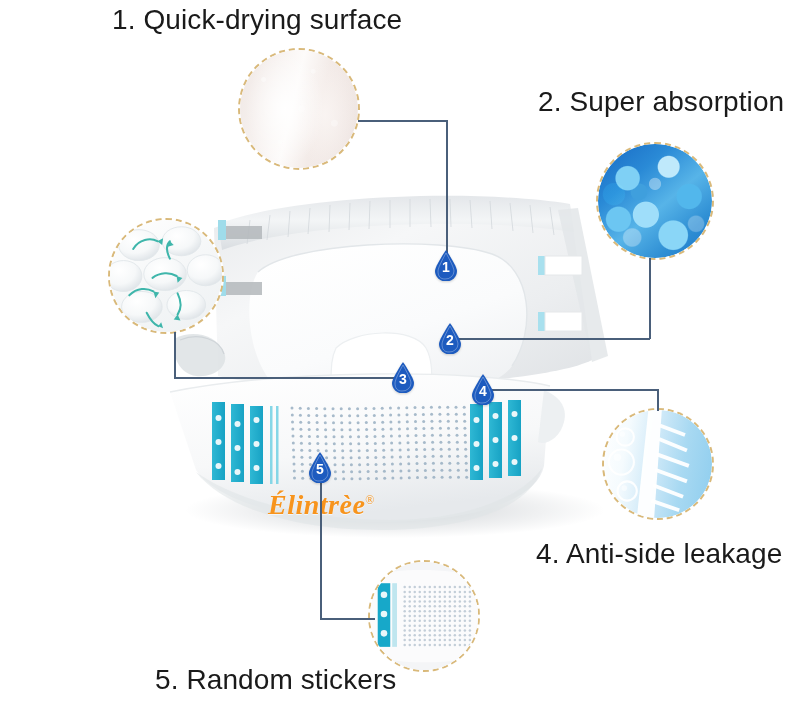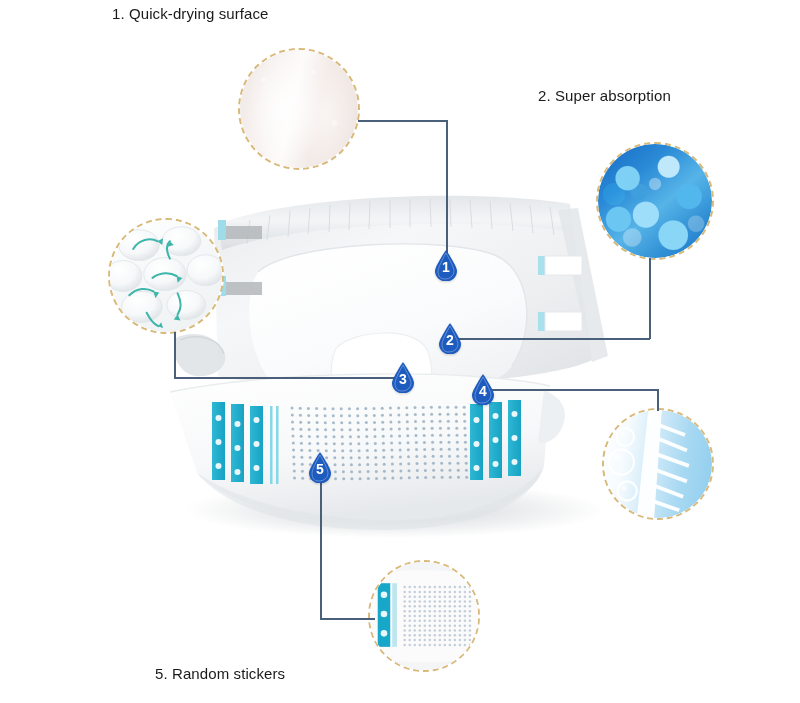--- a/index.html
+++ b/index.html
@@ -10,21 +10,21 @@
     font-family:"Liberation Sans","DejaVu Sans",sans-serif;
     overflow:hidden;
     position:relative;
   }
   #stage{position:absolute;left:0;top:0;width:800px;height:703px;}
 
   
   .caption{
     position:absolute;
     color:#1a1a1a;
-    font-size:15px;
+    font-size:28px;
     font-weight:400;
     letter-spacing:.1px;
     white-space:nowrap;
     line-height:1;
   }
 
   
   .callout{
     position:absolute;
     border-radius:50%;
@@ -507,20 +507,23 @@
             <circle cx="374.5" cy="258" r="3"></circle>
             <circle cx="374.5" cy="282" r="3"></circle>
         </g>
       </g>
 
       <path d="M56,292 C100,324 180,340 250,340 C320,340 380,320 402,288
                C390,330 320,350 240,350 C156,350 84,328 56,292 Z" fill="#dfe3e6" opacity=".55"></path>
     </svg>
   </div>
 
+  <div class="brand" style="left:268px;top:489px;">
+    <span>Élintrèe</span><span class="reg">®</span>
+  </div>
 
   <div class="callout" style="left:238px;top:48px;width:122px;height:122px;">
     <div class="fill surface-fill"></div>
   </div>
 
   <div class="callout" style="left:596px;top:142px;width:118px;height:118px;">
     <div class="fill sap-fill"></div>
   </div>
 
   <div class="callout" style="left:108px;top:218px;width:116px;height:116px;">
@@ -843,16 +846,17 @@
         <path d="M13,4 C13,4 21,18 21,22 A8.5,8 0 0 1 12,30 C7,30 5,27 5,22 C5,18 13,4 13,4 Z" fill="none" stroke="rgba(255,255,255,.3)" stroke-width="1"></path>
       </svg>
     <span class="num">5</span>
   </div>
 
   <div class="caption" style="left:112px;top:6px;">1. Quick-drying surface</div>
 
   <div class="caption" style="left:538px;top:88px;">2. Super absorption</div>
 
 
+  <div class="caption" style="left:536px;top:540px;">4. Anti-side leakage</div>
 
   <div class="caption" style="left:155px;top:666px;">5. Random stickers</div>
 
 </div>
 
 </body></html>

